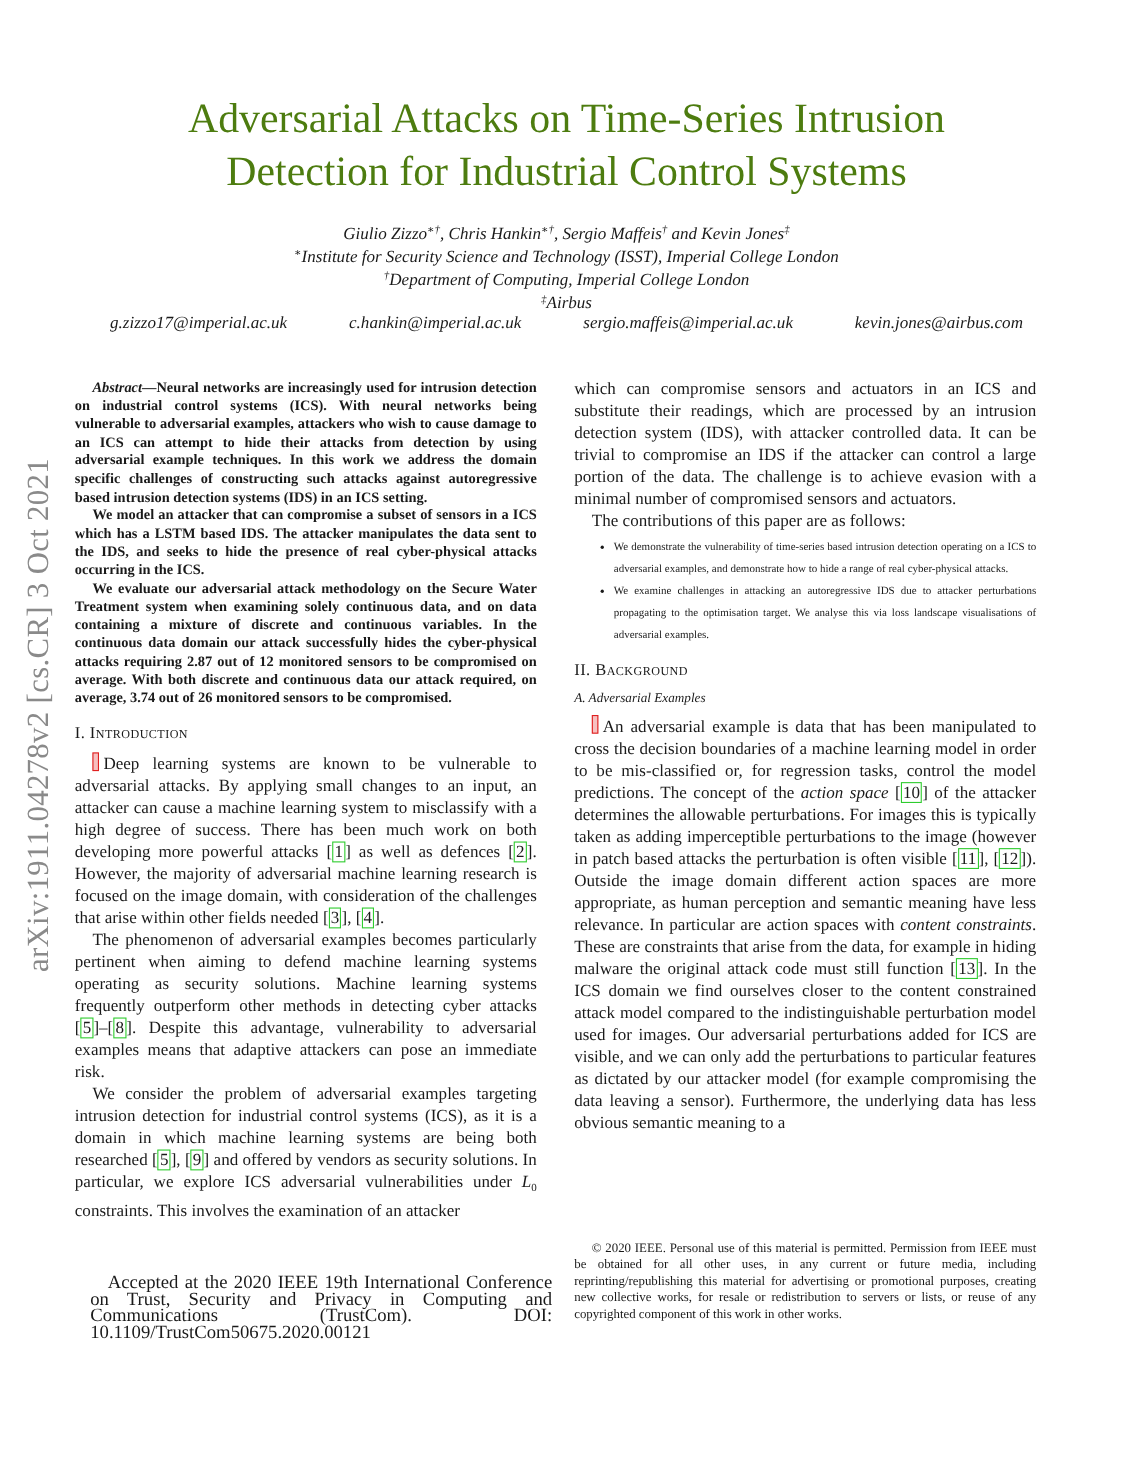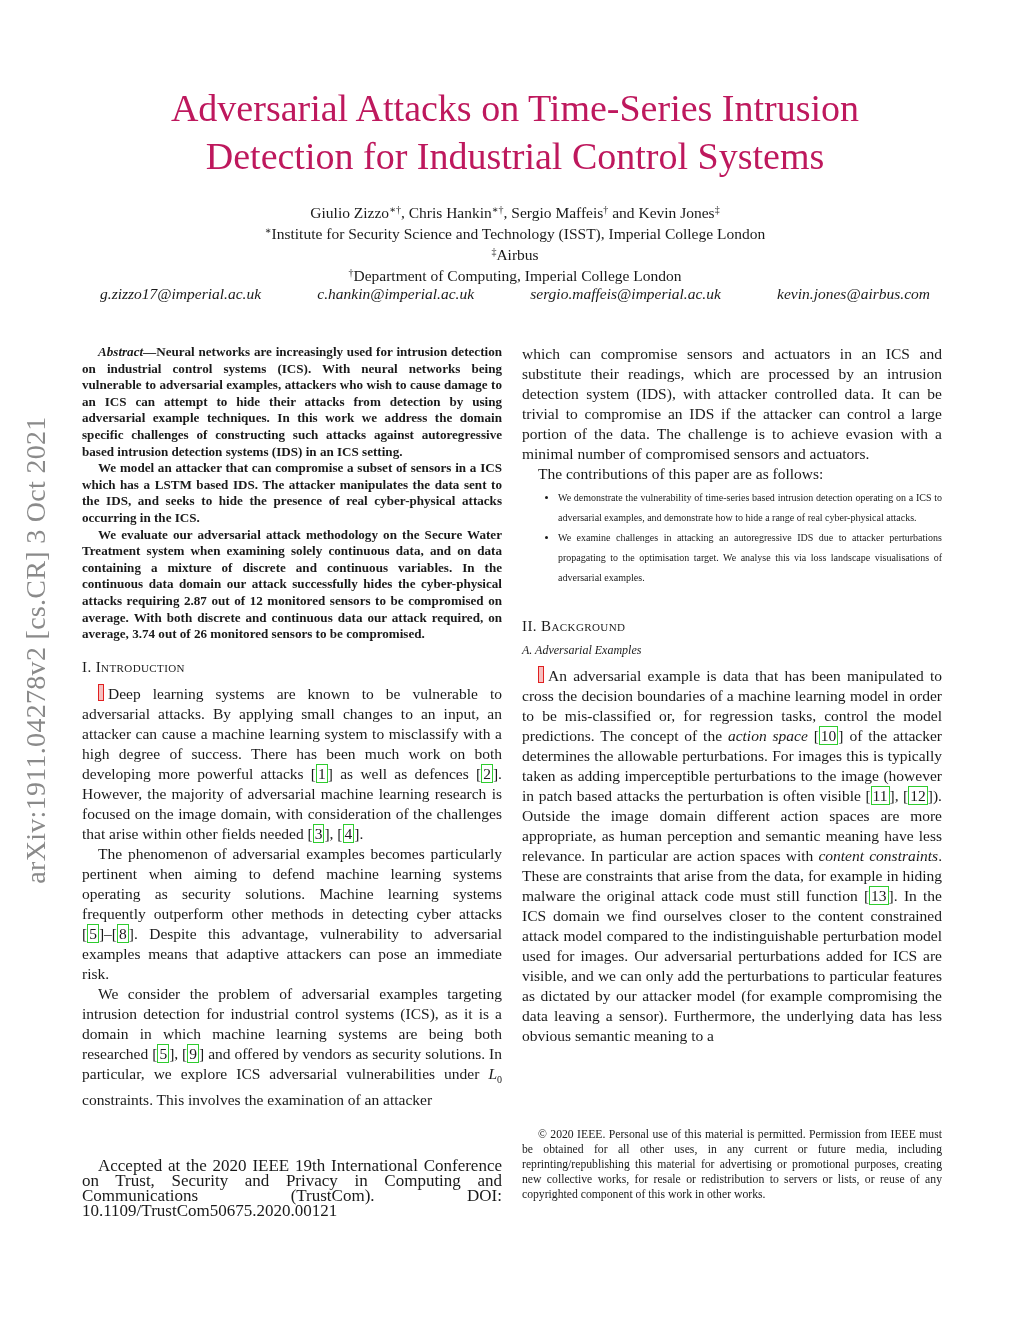--- a/index.html
+++ b/index.html
@@ -10,36 +10,36 @@
   .arxiv-stamp {
     position: absolute; left: 14px; top: 350px; width: 44px; height: 600px;
     display: flex; align-items: center; justify-content: center;
   }
   .arxiv-stamp span {
     transform: rotate(-90deg); white-space: nowrap;
     font-size: 28px; color: #8a8a8a; letter-spacing: 0.3px;
   }
   .title {
     position: absolute; left: 90px; width: 850px; top: 84px;
-    text-align: center; font-size: 38px; line-height: 48px; color: #be185d;
+    text-align: center; font-size: 38px; line-height: 48px; color: #4d7c0f;
   }
   .authors {
     position: absolute; left: 90px; width: 850px; top: 202px;
-    text-align: center; font-size: 15.5px; line-height: 21px;
+    text-align: center; font-size: 15.5px; line-height: 21px; font-style: italic;
   }
   .authors sup { font-size: 10px; vertical-align: top; position: relative; top: -3px; }
   .affil { display: block; }
   .emails {
     position: absolute; left: 100px; width: 830px; top: 285px;
     display: flex; justify-content: space-between; font-size: 15.5px; font-style: italic;
   }
   .col {
     position: absolute; top: 344px; text-align: justify;
   }
-  .col-left { left: 82px; width: 420px; }
+  .col-left { left: 68px; width: 420px; }
   .col-right { left: 522px; width: 420px; }
   .abstract {
     font-weight: bold; font-size: 13.1px; line-height: 16.6px; margin: 0;
   }
   .abstract p { margin: 0; text-indent: 16px; }
   .abstract .label { font-style: italic; }
   .section-head {
     text-align: left; font-size: 15px; margin: 16px 0 8px 0; letter-spacing: 0.4px;
   }
   .section-head .sc { font-variant: small-caps; }
@@ -78,22 +78,22 @@
 <div class="title">
   <div>Adversarial Attacks on Time-Series Intrusion</div>
   <div>Detection for Industrial Control Systems</div>
 </div>
 
 <div class="authors">
   <div>
     <span>Giulio Zizzo</span><sup>∗†</sup><span>, </span><span>Chris Hankin</span><sup>∗†</sup><span>, </span><span>Sergio Maffeis</span><sup>†</sup><span> and </span><span>Kevin Jones</span><sup>‡</sup>
   </div>
   <span class="affil"><sup>∗</sup><span>Institute for Security Science and Technology (ISST), Imperial College London</span></span>
+  <span class="affil"><sup>†</sup><span>Department of Computing, Imperial College London</span></span>
   <span class="affil"><sup>‡</sup><span>Airbus</span></span>
-  <span class="affil"><sup>†</sup><span>Department of Computing, Imperial College London</span></span>
 </div>
 
 <div class="emails">
   <span>g.zizzo17@imperial.ac.uk</span>
   <span>c.hankin@imperial.ac.uk</span>
   <span>sergio.maffeis@imperial.ac.uk</span>
   <span>kevin.jones@airbus.com</span>
 </div>
 
 <div class="col col-left">
@@ -123,21 +123,21 @@
 <div class="col col-right">
   <div class="body-text">
     <p class="noind">which can compromise sensors and actuators in an ICS and substitute their readings, which are processed by an intrusion detection system (IDS), with attacker controlled data. It can be trivial to compromise an IDS if the attacker can control a large portion of the data. The challenge is to achieve evasion with a minimal number of compromised sensors and actuators.</p>
     <p>The contributions of this paper are as follows:</p>
   </div>
   <ul class="contrib">
     <li>We demonstrate the vulnerability of time-series based intrusion detection operating on a ICS to adversarial examples, and demonstrate how to hide a range of real cyber-physical attacks.</li>
     <li>We examine challenges in attacking an autoregressive IDS due to attacker perturbations propagating to the optimisation target. We analyse this via loss landscape visualisations of adversarial examples.</li>
   </ul>
 
-  <div class="section-head" style="margin-top:30px;">
+  <div class="section-head" style="margin-top:14px;">
     <span>II. </span><span class="sc">Background</span>
   </div>
   <div class="subsec">A. Adversarial Examples</div>
 
   <div class="body-text">
     <p><span class="marker"></span><span>An adversarial example is data that has been manipulated to cross the decision boundaries of a machine learning model in order to be mis-classified or, for regression tasks, control the model predictions. The concept of the </span><em>action space</em><span> [</span><span class="cite">10</span><span>] of the attacker determines the allowable perturbations. For images this is typically taken as adding imperceptible perturbations to the image (however in patch based attacks the perturbation is often visible [</span><span class="cite">11</span><span>], [</span><span class="cite">12</span><span>]). Outside the image domain different action spaces are more appropriate, as human perception and semantic meaning have less relevance. In particular are action spaces with </span><em>content constraints</em><span>. These are constraints that arise from the data, for example in hiding malware the original attack code must still function [</span><span class="cite">13</span><span>]. In the ICS domain we find ourselves closer to the content constrained attack model compared to the indistinguishable perturbation model used for images. Our adversarial perturbations added for ICS are visible, and we can only add the perturbations to particular features as dictated by our attacker model (for example compromising the data leaving a sensor). Furthermore, the underlying data has less obvious semantic meaning to a</span></p>
   </div>
 </div>
 
 <div class="footnote-right">

